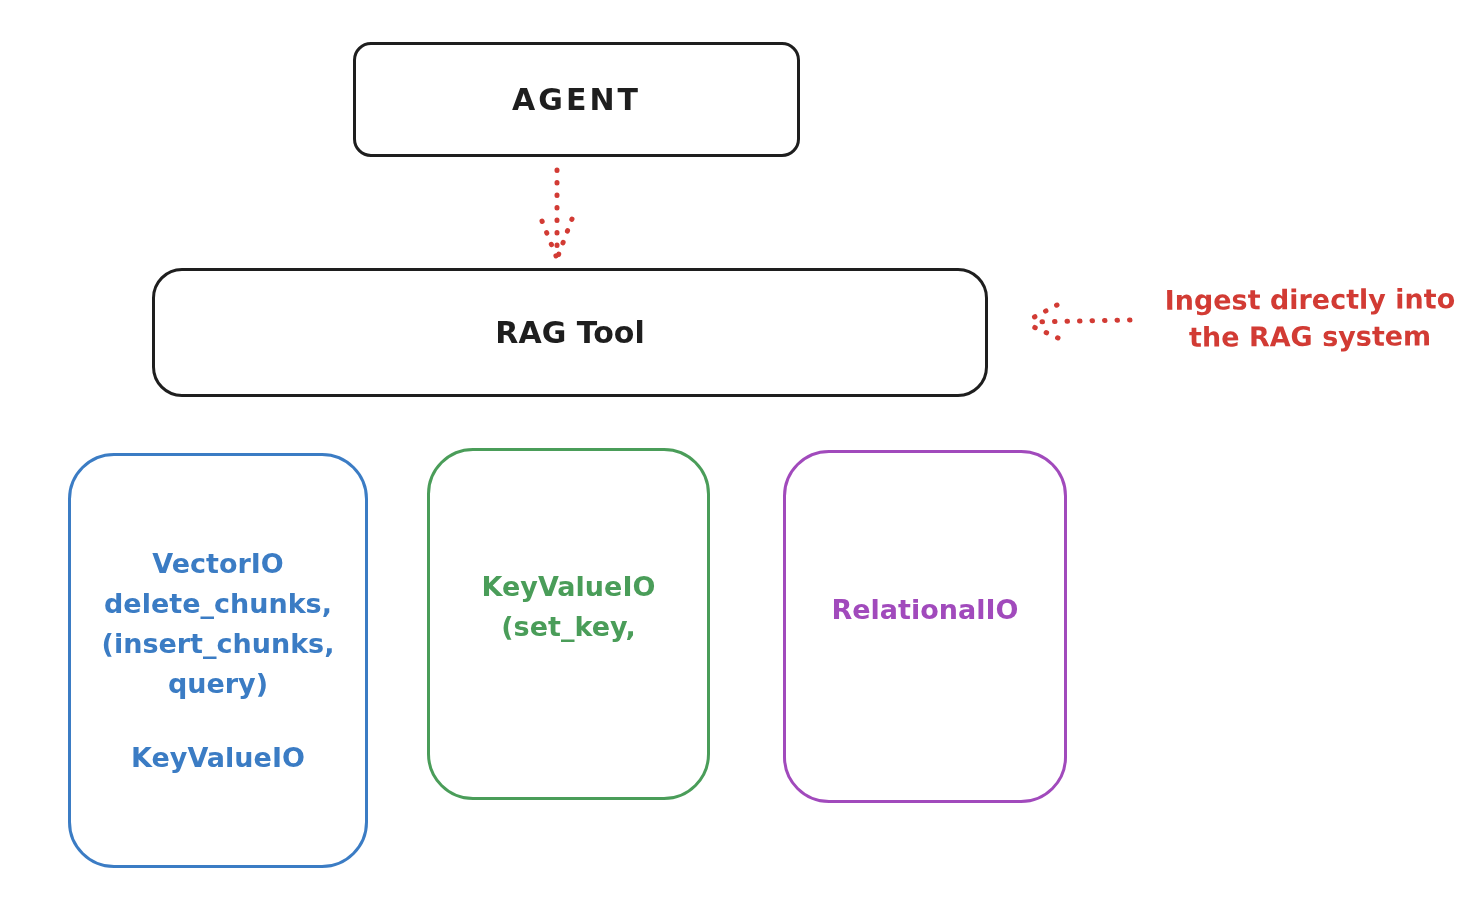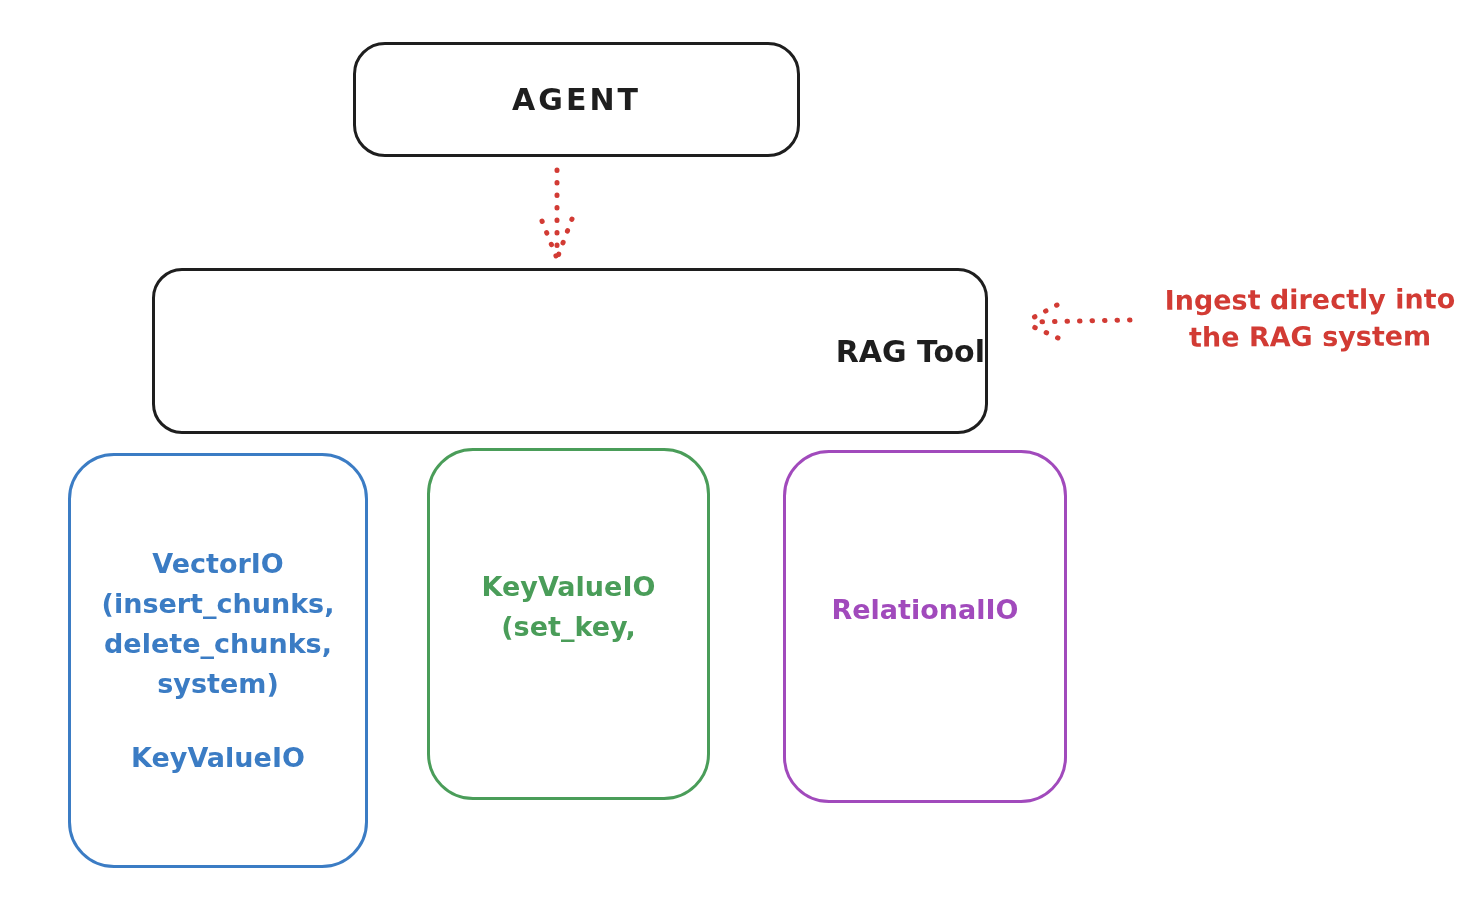--- a/index.html
+++ b/index.html
@@ -11,26 +11,26 @@
     overflow:hidden;
   }
   .node{
     position:absolute;
     box-sizing:border-box;
     display:flex;align-items:center;justify-content:center;
     background:#ffffff;
   }
   .black-node{
     border:3.5px solid var(--ink,#1e1e1e);
-    border-radius:32px;
+    border-radius:18px;
     color:var(--ink,#1e1e1e);
     font-size:30px;font-weight:600;
   }
   #agent-box{left:353px;top:42px;width:447px;height:115px;letter-spacing:3px;}
-  #rag-box{left:152px;top:268px;width:836px;height:166px;border-radius:30px;justify-content:flex-end;}
+  #rag-box{left:152px;top:268px;width:836px;height:129px;border-radius:30px;}
 
   .storage-box{
     border-radius:46px;
     border-style:solid;border-width:3.2px;
     flex-direction:column;
     font-size:27px;font-weight:600;line-height:40px;
     text-align:center;
   }
   .storage-box .gap{height:34px;}
   #vector-box{left:68px;top:453px;width:300px;height:415px;border-color:var(--blue);color:var(--blue);}
@@ -78,23 +78,23 @@
     </g>
     <g>
       <path class="dotted-arrow" d="M1130 320 L1036 322"></path>
       <path class="dotted-arrow" d="M1057 305 L1025 322"></path>
       <path class="dotted-arrow" d="M1058 338 L1025 323"></path>
     </g>
   </svg>
 
   <div id="vector-box" class="node storage-box">
     <div>VectorIO</div>
+    <div>delete_chunks,</div>
     <div>(insert_chunks,</div>
-    <div>delete_chunks,</div>
-    <div>system)</div>
+    <div>query)</div>
     <div class="gap"></div>
     <div>KeyValueIO</div>
   </div>
 
   <div id="keyvalue-box" class="node storage-box">
     <div>KeyValueIO</div>
     <div>(set_key,</div>
     <div class="gap"></div>
   </div>
 

